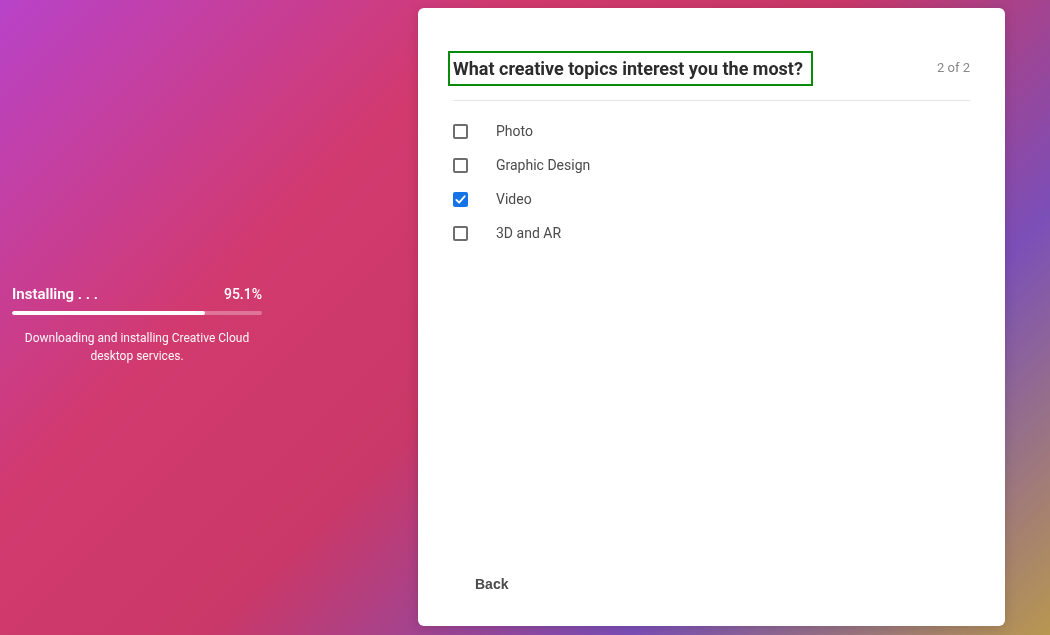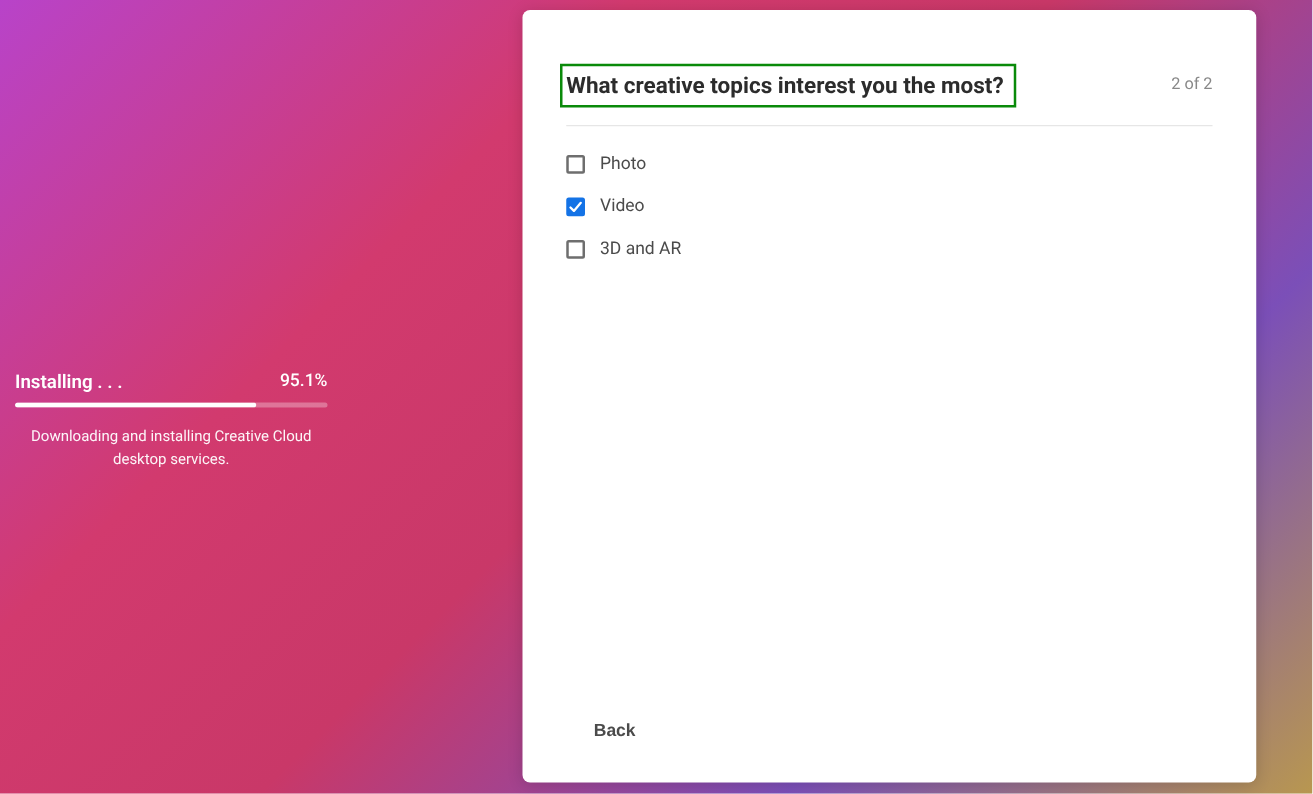--- a/index.html
+++ b/index.html
@@ -18,21 +18,21 @@
       position: absolute;
       top: 0;
       left: 0;
       width: 100%;
       height: 100%;
       background: linear-gradient(135deg, #b843c9 0%, #d23a6e 30%, #c93868 50%, #7b4fb8 75%, #b89750 100%);
     }
     .progress-panel {
       position: absolute;
       left: 12px;
-      top: 296px;
+      top: 285px;
       width: 250px;
       color: white;
     }
     .progress-header {
       display: flex;
       justify-content: space-between;
       align-items: center;
       margin-bottom: 8px;
     }
     .progress-label {
@@ -110,21 +110,21 @@
       margin-bottom: 22px;
     }
     .options {
       display: flex;
       flex-direction: column;
       gap: 18px;
     }
     .option-row {
       display: flex;
       align-items: center;
-      gap: 12px;
+      gap: 28px;
     }
     .checkbox {
       width: 15px;
       height: 15px;
       border: 2px solid #6e6e6e;
       border-radius: 2px;
       display: flex;
       align-items: center;
       justify-content: center;
       flex-shrink: 0;
@@ -209,20 +209,24 @@
   <div class="card-header">
     <h2 class="card-heading">What creative topics interest you the most?</h2>
     <span class="card-step">2 of 2</span>
   </div>
   <hr class="divider">
   <div class="options">
 
   <div class="option-row">
         <div class="checkbox"></div>
         <span class="option-label">Photo</span>
+      </div>
+      <div class="option-row">
+        <div class="checkbox"></div>
+        <span class="option-label">Graphic Design</span>
       </div>
       <div class="option-row">
         <div class="checkbox checked">
           <svg viewBox="0 0 12 12">
             <path d="M1.5 6.5 L4.5 9.5 L10.5 2.5" stroke="white" stroke-width="2" fill="none" stroke-linecap="round" stroke-linejoin="round"></path>
           </svg>
         </div>
         <span class="option-label">Video</span>
       </div>
       <div class="option-row">

